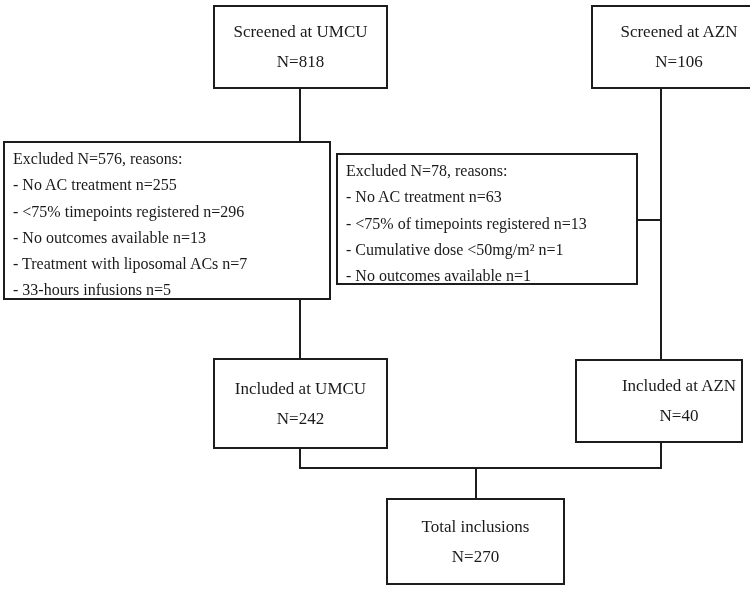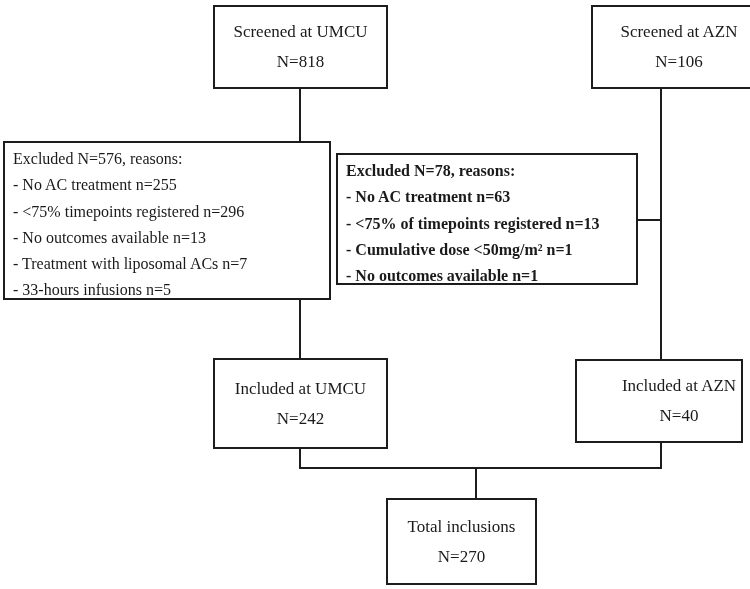--- a/index.html
+++ b/index.html
@@ -40,24 +40,24 @@
   }
   .line-seg {
     position: absolute;
     background: #1c1c1c;
   }
 
   
   #box-screened-umcu { left: 213px; top: 5px;   width: 175px; height: 84px; }
   #box-screened-azn  { left: 573px; top: 5px;   width: 176px; height: 84px; margin-left: 18px; }
   #box-excluded-umcu { left: 3px;   top: 141px; width: 328px; height: 159px; }
-  #box-excluded-azn  { left: 336px; top: 153px; width: 302px; height: 132px; font-weight: bold; }
+  #box-excluded-azn  { left: 336px; top: 153px; width: 302px; height: 132px; }
   #box-included-umcu { left: 213px; top: 358px; width: 175px; height: 91px; }
   #box-included-azn  { left: 575px; top: 359px; width: 168px; height: 84px; padding-left: 40px; }
-  #box-total         { left: 386px; top: 498px; width: 151px; height: 87px; }
+  #box-total         { left: 386px; top: 498px; width: 179px; height: 87px; }
 
   
   #v-line-umcu      { left: 299px; top: 89px;  width: 2px;   height: 269px; }
   #v-line-azn       { left: 660px; top: 89px;  width: 2px;   height: 270px; }
   #h-connector-umcu { left: 276px; top: 219px; width: 24px;  height: 2px; }
   #h-connector-azn  { left: 638px; top: 219px; width: 23px;  height: 2px; }
   #v-stub-umcu      { left: 299px; top: 443px; width: 2px;   height: 26px; }
   #v-stub-azn       { left: 660px; top: 443px; width: 2px;   height: 26px; }
   #h-merge-line     { left: 299px; top: 467px; width: 363px; height: 2px; }
   #v-total-line     { left: 475px; top: 467px; width: 2px;   height: 31px; }

